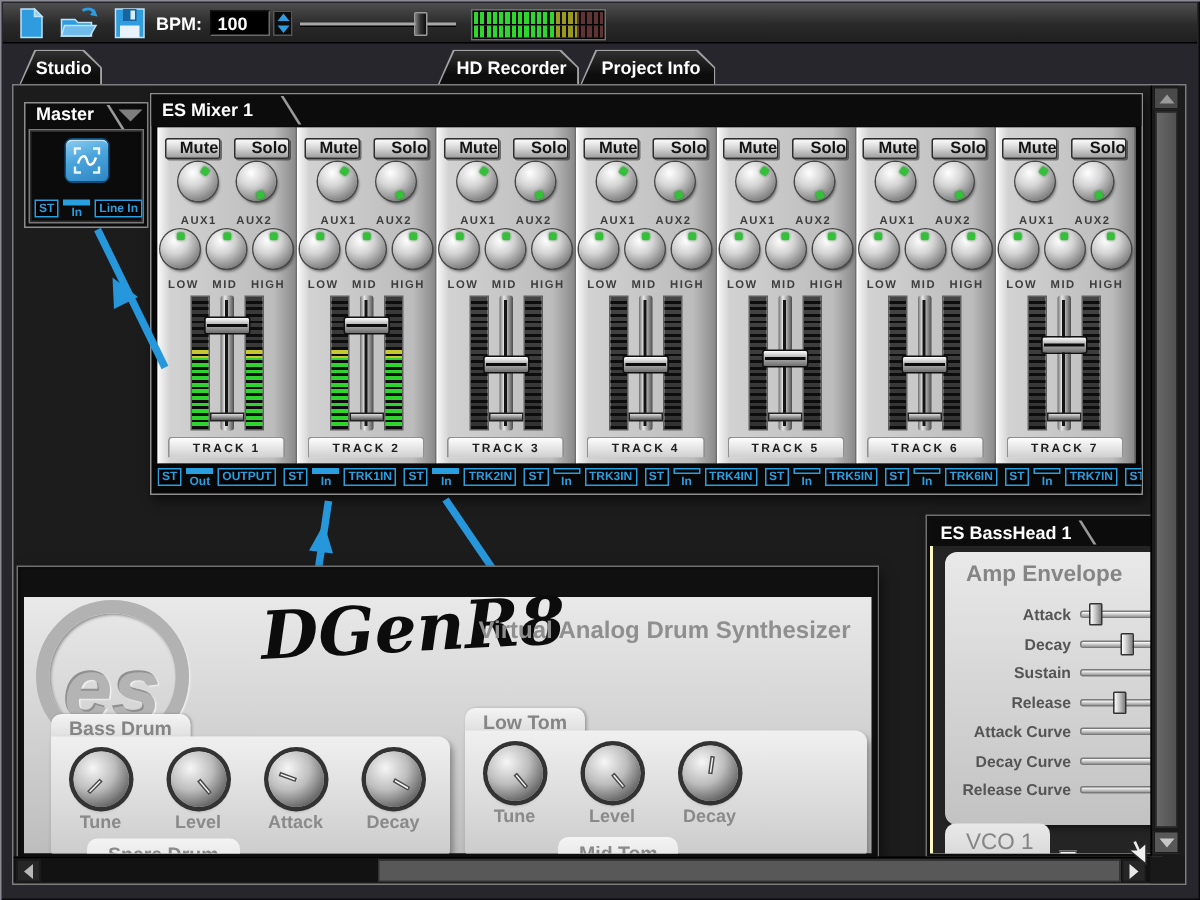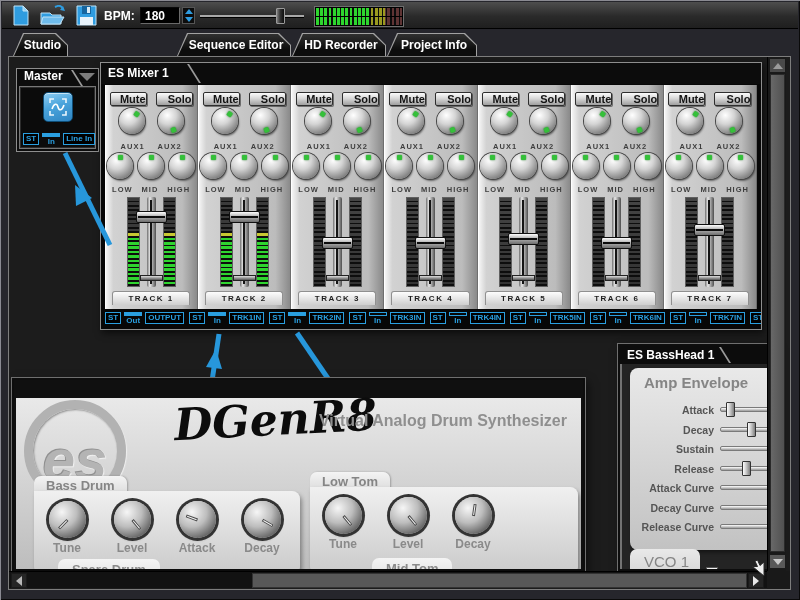--- a/index.html
+++ b/index.html
@@ -130,21 +130,21 @@
   .dknob-unit{display:flex;flex-direction:column;align-items:center;width:38px;}
   .dknob{position:relative;width:37px;height:37px;border-radius:50%;cursor:pointer;
          background:radial-gradient(circle at 35% 30%,#f6f6f6,#bdbdbd 42%,#6a6a6a 75%,#3a3a3a 100%);
          box-shadow:0 0 0 3px #333,0 2px 3px rgba(0,0,0,.45);}
   .dknob i{position:absolute;left:50%;top:50%;width:3px;height:12px;margin:-12px 0 0 -1.5px;background:#f4f4f4;
            border:1px solid #4a4a4a;transform-origin:50% 12px;}
   .dklbl{margin-top:3px;color:#8a8a8a;font-weight:bold;font-size:12px;}
   .ptab{position:absolute;height:22px;padding:3px 14px 0 14px;border-radius:7px 7px 0 0;
         background:linear-gradient(180deg,#f4f4f4,#e0e0e0);color:#8a8a8a;font-weight:bold;font-size:13px;}
   
-  #bass{position:absolute;left:609px;top:287px;width:156px;height:227px;z-index:4;background:#737373;
+  #bass{position:absolute;left:609px;top:287px;width:156px;height:227px;z-index:4;background:#fef9c3;
         border:2px solid #0d0d0d;box-shadow:0 0 0 1px #6f6f6f,3px 4px 9px rgba(0,0,0,.55);overflow:hidden;}
   #bass-body{position:absolute;left:2px;right:0;top:18px;bottom:0;background:#242424;}
   #amp-panel{position:absolute;left:8px;top:4px;width:210px;height:182px;border-radius:8px;
              background:linear-gradient(180deg,#e9e9e9,#c2c2c2);box-shadow:2px 2px 4px rgba(0,0,0,.5);}
   #amp-title{padding:6px 0 0 14px;color:#858585;font-weight:bold;font-size:15px;}
   #sliders{position:absolute;left:0;top:32px;right:0;}
   .srow{position:relative;height:19.5px;}
   .slbl{position:absolute;left:0;top:4px;width:84px;text-align:right;color:#555;font-weight:bold;font-size:10.5px;}
   .strack{position:absolute;left:90px;top:7px;width:110px;height:5px;border:1px solid #7a7a7a;border-radius:2px;
           background:linear-gradient(180deg,#fff,#9a9a9a);}
@@ -184,42 +184,38 @@
       <path d="M1,8 h9 l2,2 h9 v9 h-20 z" fill="#2f9ce0" stroke="#bfe2f6" stroke-width="1"></path>
       <path d="M3,12 h21 l-4,7 h-19 z" fill="#6fbcec" stroke="#bfe2f6" stroke-width="1"></path>
     </svg>
     <svg class="ticon" style="left:74px" width="21" height="21">
       <path d="M1,1 h19 v19 h-19 z" fill="#2f9ce0" stroke="#bfe2f6" stroke-width="1"></path>
       <rect x="6" y="1" width="9" height="8" fill="#1565a0"></rect>
       <rect x="11" y="2" width="3" height="6" fill="#d8ecf8"></rect>
       <rect x="4" y="12" width="13" height="8" fill="#e8f2fa"></rect>
     </svg>
     <span id="bpm-label">BPM:</span>
-    <div id="bpm-box">180</div>
+    <div id="bpm-box">100</div>
     <div id="bpm-spinner">
       <b id="spin-up"></b>
       <b id="spin-down"></b>
     </div>
     <div id="tb-slider">
       <div class="groove"></div>
       <div class="thumb"></div>
     </div>
     <div id="led-meter">
       <div class="led-row"></div>
       <div class="led-row"></div>
     </div>
   </div>
 
   <div class="tab" style="left:13px;width:55px">
     <div class="shape"></div>
       <div class="inner">Studio</div>
-    </div>
-  <div class="tab" style="left:177px;width:114px">
-    <div class="shape"></div>
-      <div class="inner">Sequence Editor</div>
     </div>
   <div class="tab" style="left:292px;width:94px">
     <div class="shape"></div>
       <div class="inner">HD Recorder</div>
     </div>
   <div class="tab" style="left:387px;width:90px">
     <div class="shape"></div>
       <div class="inner">Project Info</div>
     </div>
 

